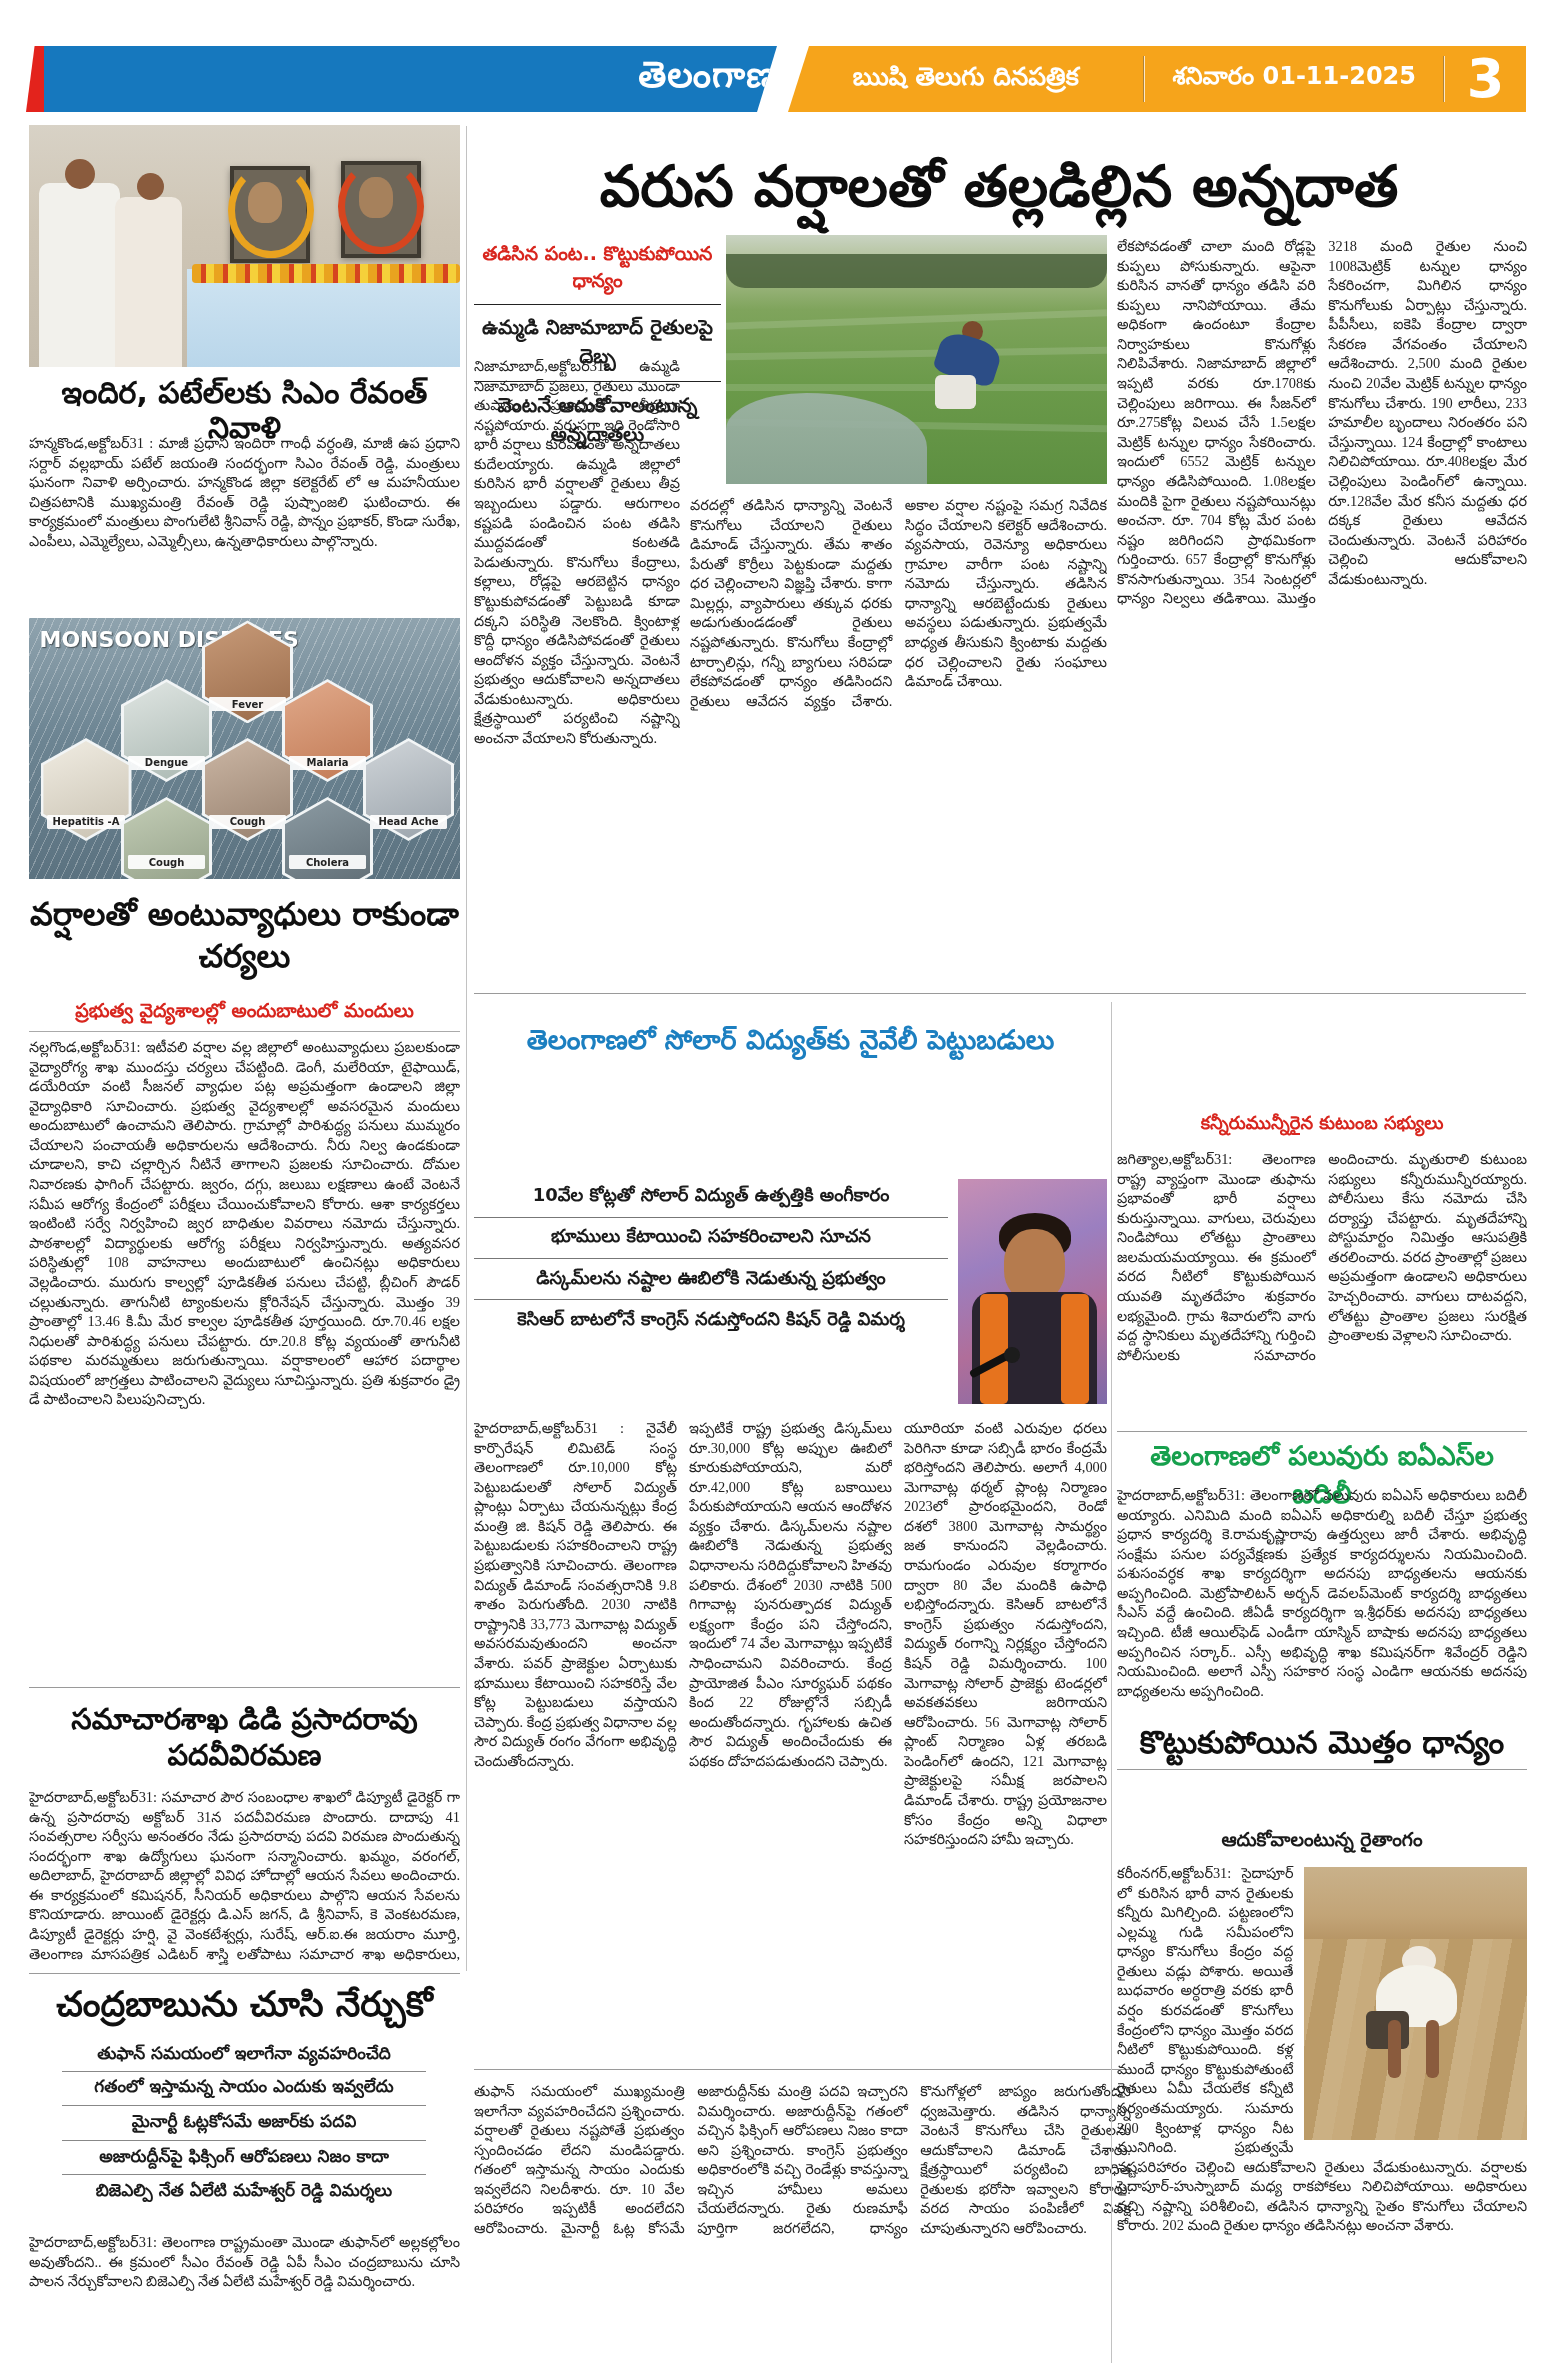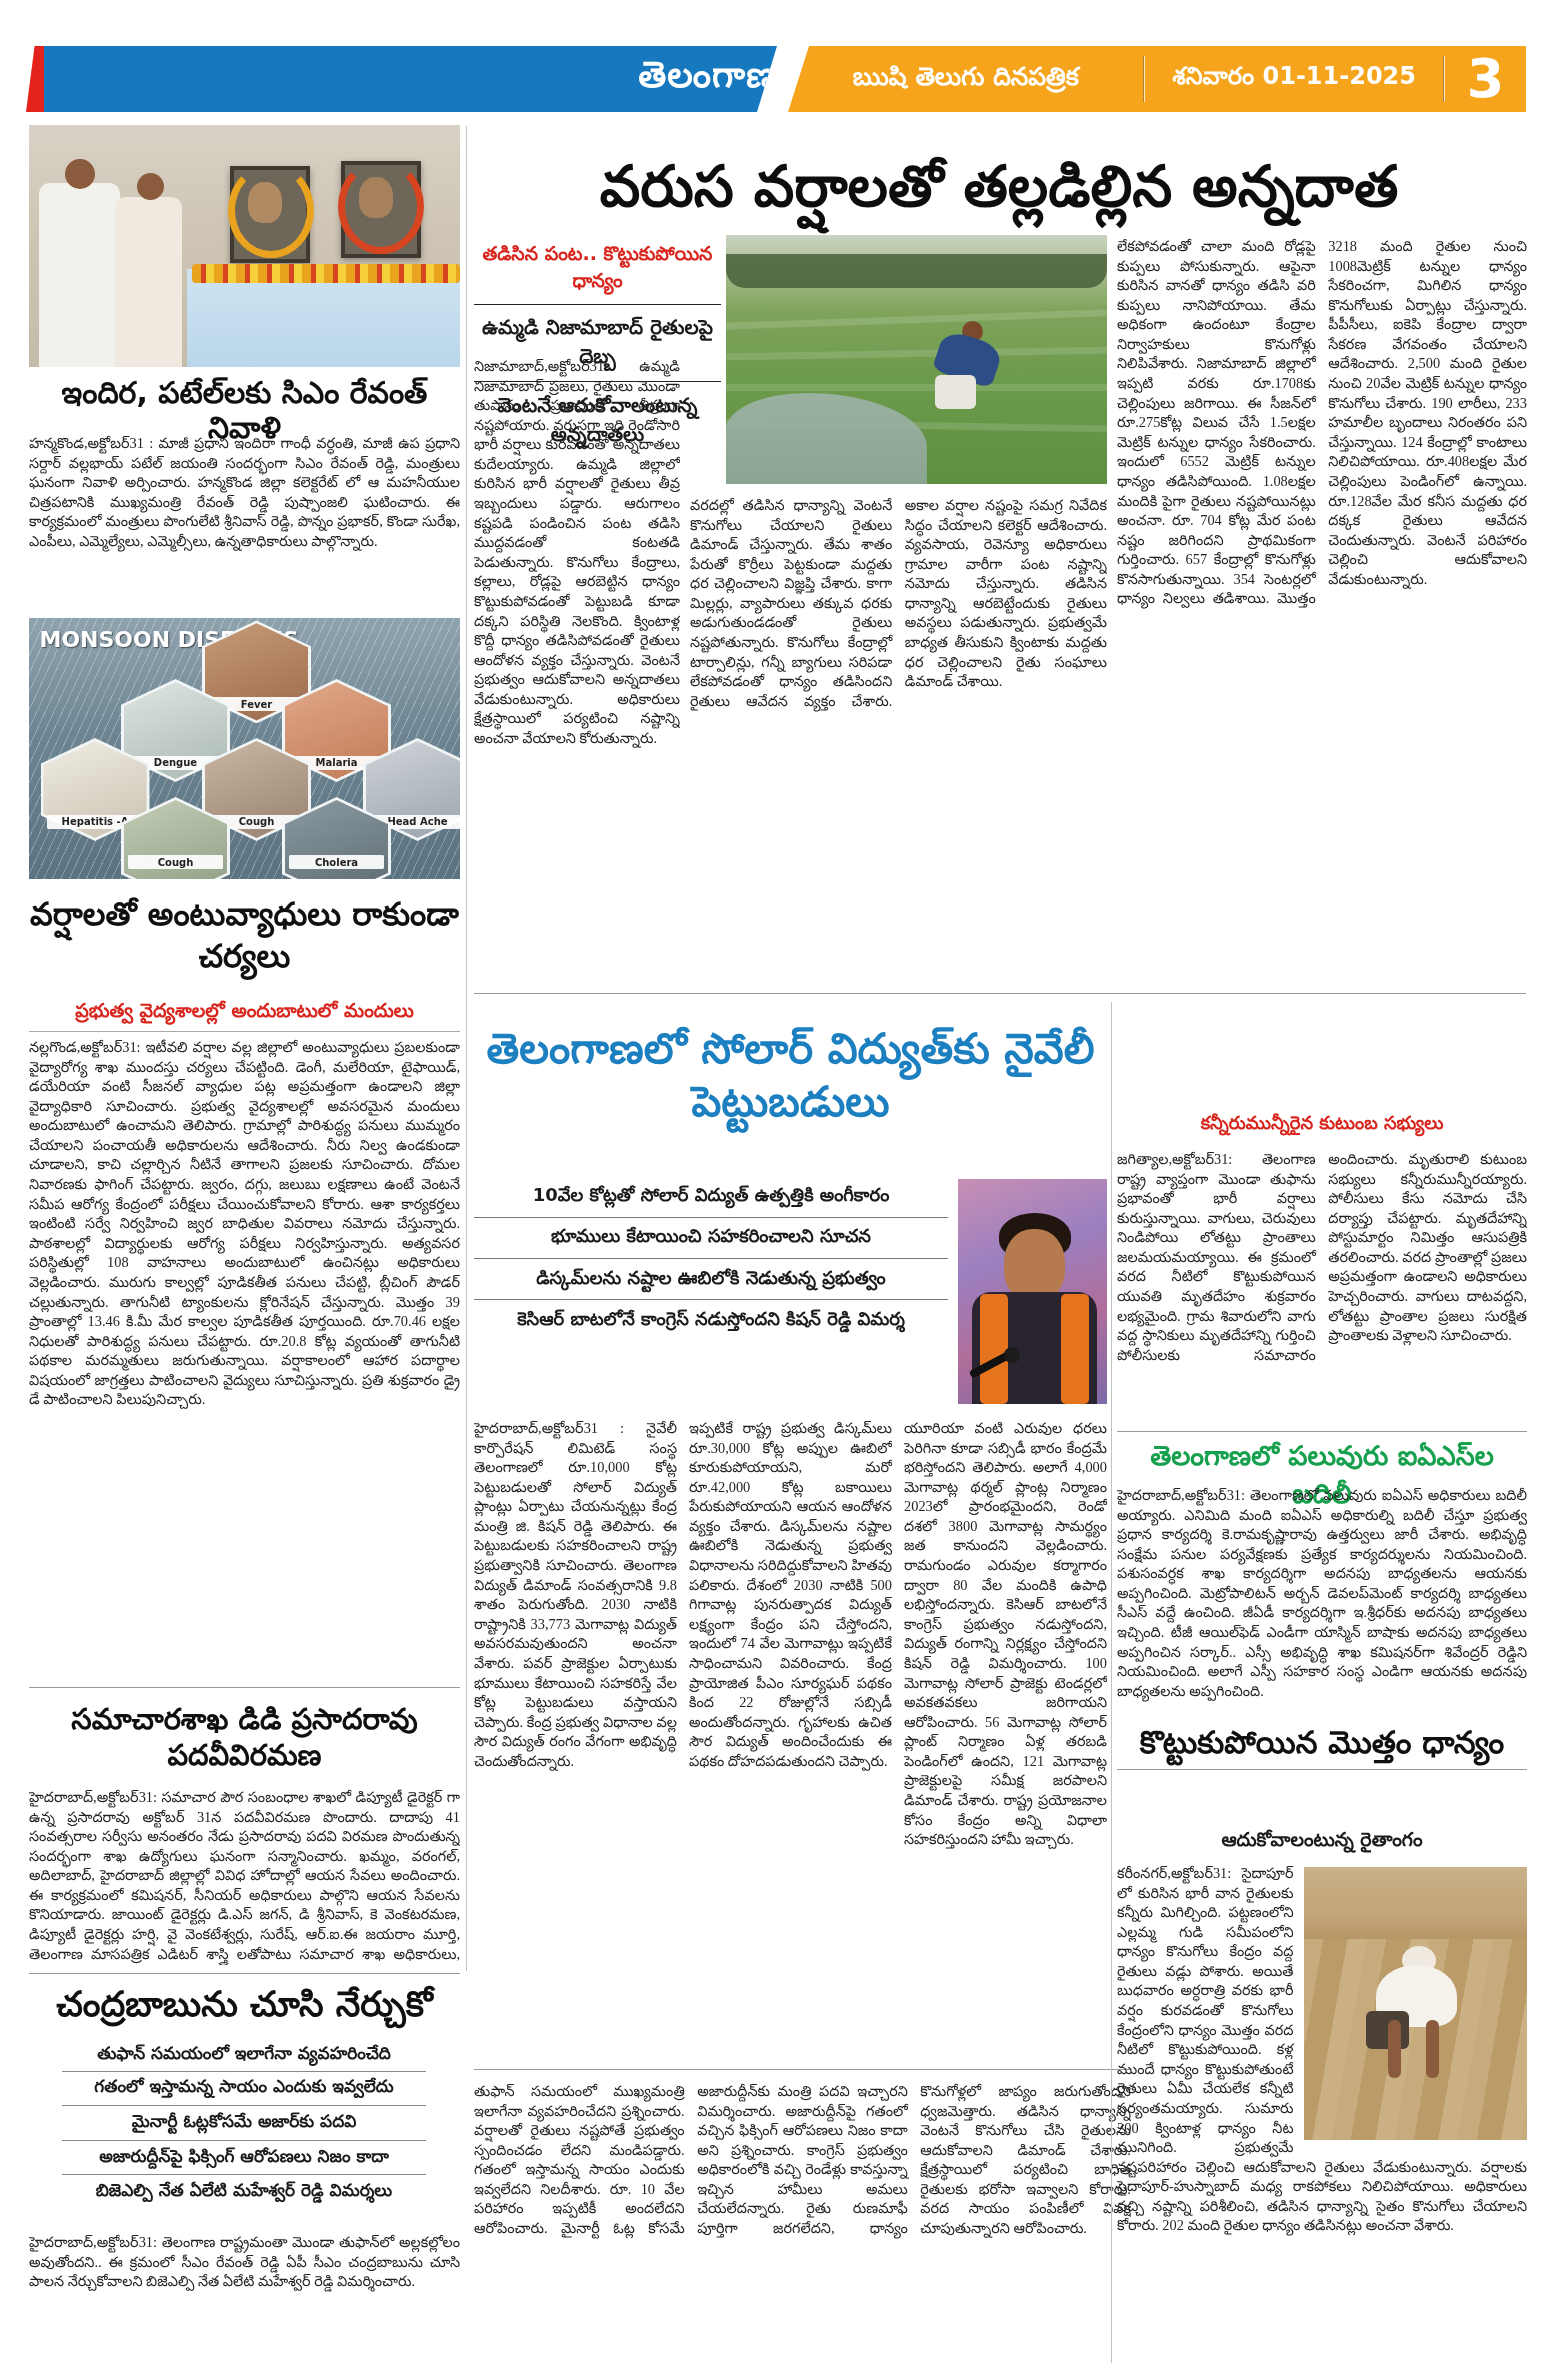--- a/index.html
+++ b/index.html
@@ -78,21 +78,21 @@
   .ph-mud .farmer2-arm2{position:absolute;left:122px;top:153px;width:12.5px;height:58px;background:#8a5b3d;border-radius:5.8px;}
   .ph-mud .shorts{position:absolute;left:62px;top:144px;width:43px;height:38px;background:#4b4136;border-radius:5.8px;}
   
   .monsoon{position:absolute;left:29px;top:618px;width:431px;height:261px;overflow:hidden;
      background:linear-gradient(180deg,#8fa3ae 0%,#6d8593 45%,#5b7280 100%);}
   .monsoon .rain{position:absolute;inset:0;
      background:repeating-linear-gradient(115deg,rgba(255,255,255,.28) 0 1px,rgba(255,255,255,0) 1px 7.7px);}
   .monsoon .mtitle{position:absolute;left:10.5px;top:8.6px;color:#fff;
      font-family:"DejaVu Sans","Liberation Sans",sans-serif;font-weight:bold;font-size:22px;
      text-shadow:1px 1px 1.4px rgba(0,0,0,.55);}
-  .hex{position:absolute;width:99px;height:103px;padding-left:10px;}
+  .hex{position:absolute;width:91px;height:103px;}
   .hex .hex-out{position:absolute;inset:0;background:#f2f5f6;
      clip-path:polygon(50% 0,100% 25%,100% 75%,50% 100%,0 75%,0 25%);}
   .hex .hex-in{position:absolute;inset:2.9px;clip-path:polygon(50% 0,100% 25%,100% 75%,50% 100%,0 75%,0 25%);}
   .hex .hex-label{position:absolute;left:6.7px;right:6.7px;bottom:12.5px;background:rgba(255,255,255,.92);
      color:#222;font-family:"DejaVu Sans","Liberation Sans",sans-serif;font-weight:bold;
      font-size:10px;text-align:center;padding:1.4px 0;border-radius:1.4px;}
 </style>
 </head>
 <body>
 
@@ -216,21 +216,21 @@
   <div class="abs" style="left:62px;top:2039px;width:364px;">
     <div class="kick" style="font-size:17px;padding:3.8px 0;border-bottom:1px solid #888;">తుఫాన్ సమయంలో ఇలాగేనా వ్యవహరించేది</div>
     <div class="kick" style="font-size:17px;padding:4.8px 0;border-bottom:1px solid #888;">గతంలో ఇస్తామన్న సాయం ఎందుకు ఇవ్వలేదు</div>
     <div class="kick" style="font-size:17px;padding:4.8px 0;border-bottom:1px solid #888;">మైనార్టీ ఓట్లకోసమే అజార్‌కు పదవి</div>
     <div class="kick" style="font-size:17px;padding:4.8px 0;border-bottom:1px solid #888;">అజారుద్దీన్‌పై ఫిక్సింగ్ ఆరోపణలు నిజం కాదా</div>
     <div class="kick" style="font-size:17px;padding:4.8px 0;">బిజెఎల్పి నేత ఏలేటి మహేశ్వర్ రెడ్డి విమర్శలు</div>
   </div>
   <div class="abs body-txt" style="left:29px;top:2233px;width:431px;height:129px;overflow:hidden;">హైదరాబాద్,అక్టోబర్31: తెలంగాణ రాష్ట్రమంతా మొండా తుఫాన్‌లో అల్లకల్లోలం అవుతోందని.. ఈ క్రమంలో సీఎం రేవంత్ రెడ్డి ఏపీ సీఎం చంద్రబాబును చూసి పాలన నేర్చుకోవాలని బిజెఎల్పి నేత ఏలేటి మహేశ్వర్ రెడ్డి విమర్శించారు.</div>
 
   <div class="hrule" style="left:474px;top:993px;width:1052px;"></div>
-  <div class="abs h-black blue" style="left:474px;top:1023px;width:633px;font-size:42px;line-height:1.25;">తెలంగాణలో సోలార్ విద్యుత్‌కు నైవేలీ పెట్టుబడులు</div>
+  <div class="abs h-black blue" style="left:474px;top:1023px;width:633px;font-size:27px;line-height:1.25;">తెలంగాణలో సోలార్ విద్యుత్‌కు నైవేలీ పెట్టుబడులు</div>
   <div class="abs" style="left:474px;top:1181px;width:474px;">
     <div class="kick" style="font-size:18px;padding:2.9px 0 6.7px;border-bottom:1px solid #777;">10వేల కోట్లతో సోలార్ విద్యుత్ ఉత్పత్తికి అంగీకారం</div>
     <div class="kick" style="font-size:18px;padding:7.7px 0 6.7px;border-bottom:1px solid #777;">భూములు కేటాయించి సహకరించాలని సూచన</div>
     <div class="kick" style="font-size:18px;padding:7.7px 0 6.7px;border-bottom:1px solid #777;">డిస్కమ్‌లను నష్టాల ఊబిలోకి నెడుతున్న ప్రభుత్వం</div>
     <div class="kick" style="font-size:18px;padding:7.7px 0 0;">కెసిఆర్ బాటలోనే కాంగ్రెస్ నడుస్తోందని కిషన్ రెడ్డి విమర్శ</div>
   </div>
 
   <div class="photo ph-kishan" style="left:958px;top:1179px;width:149px;height:225px;">
     <div class="hair"></div>
       <div class="face"></div>

